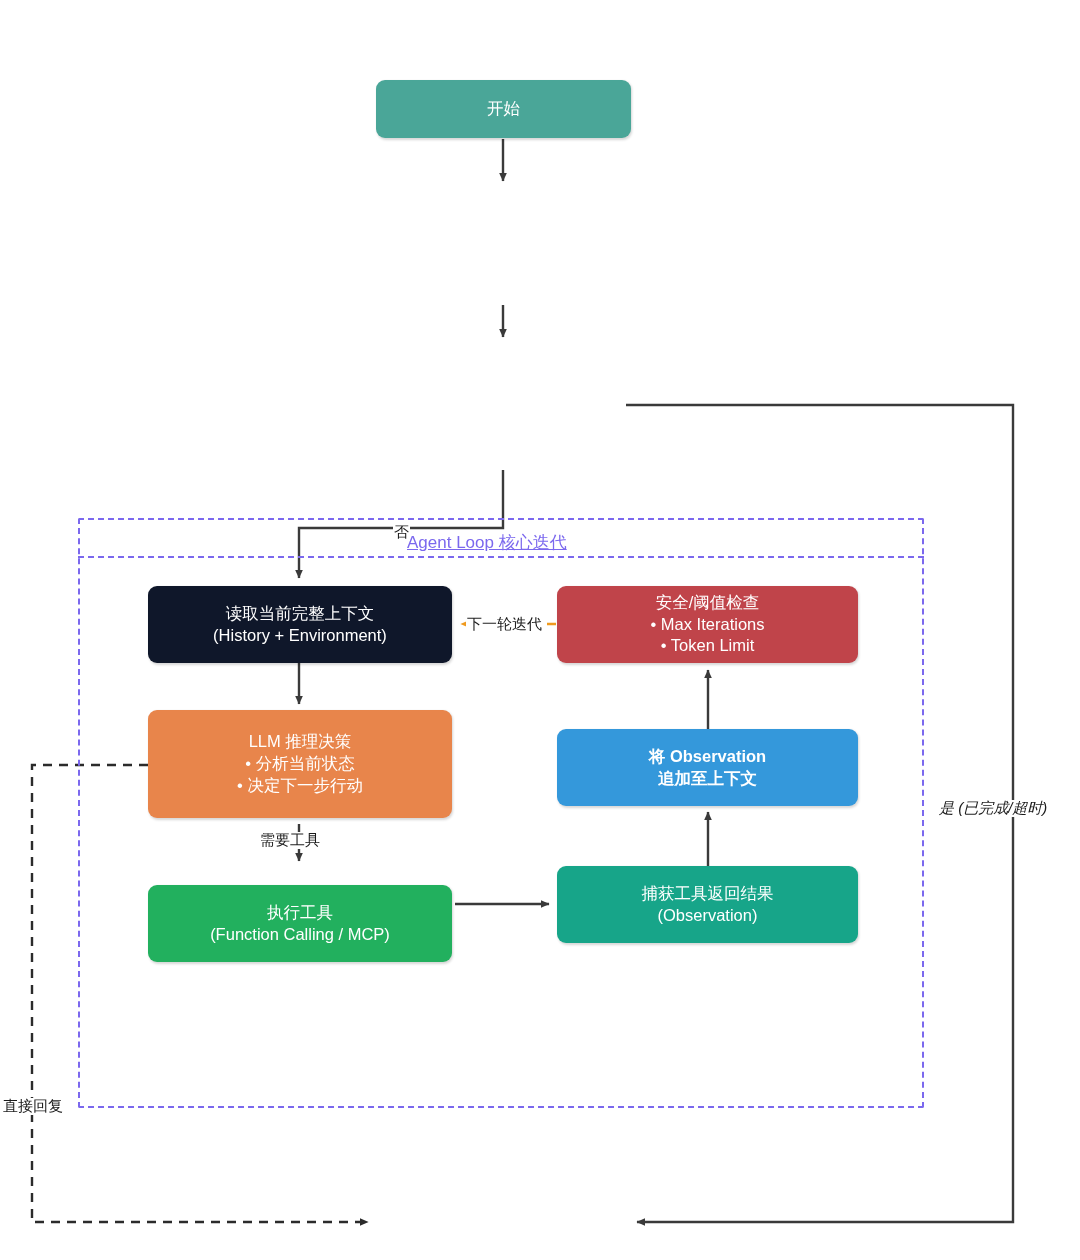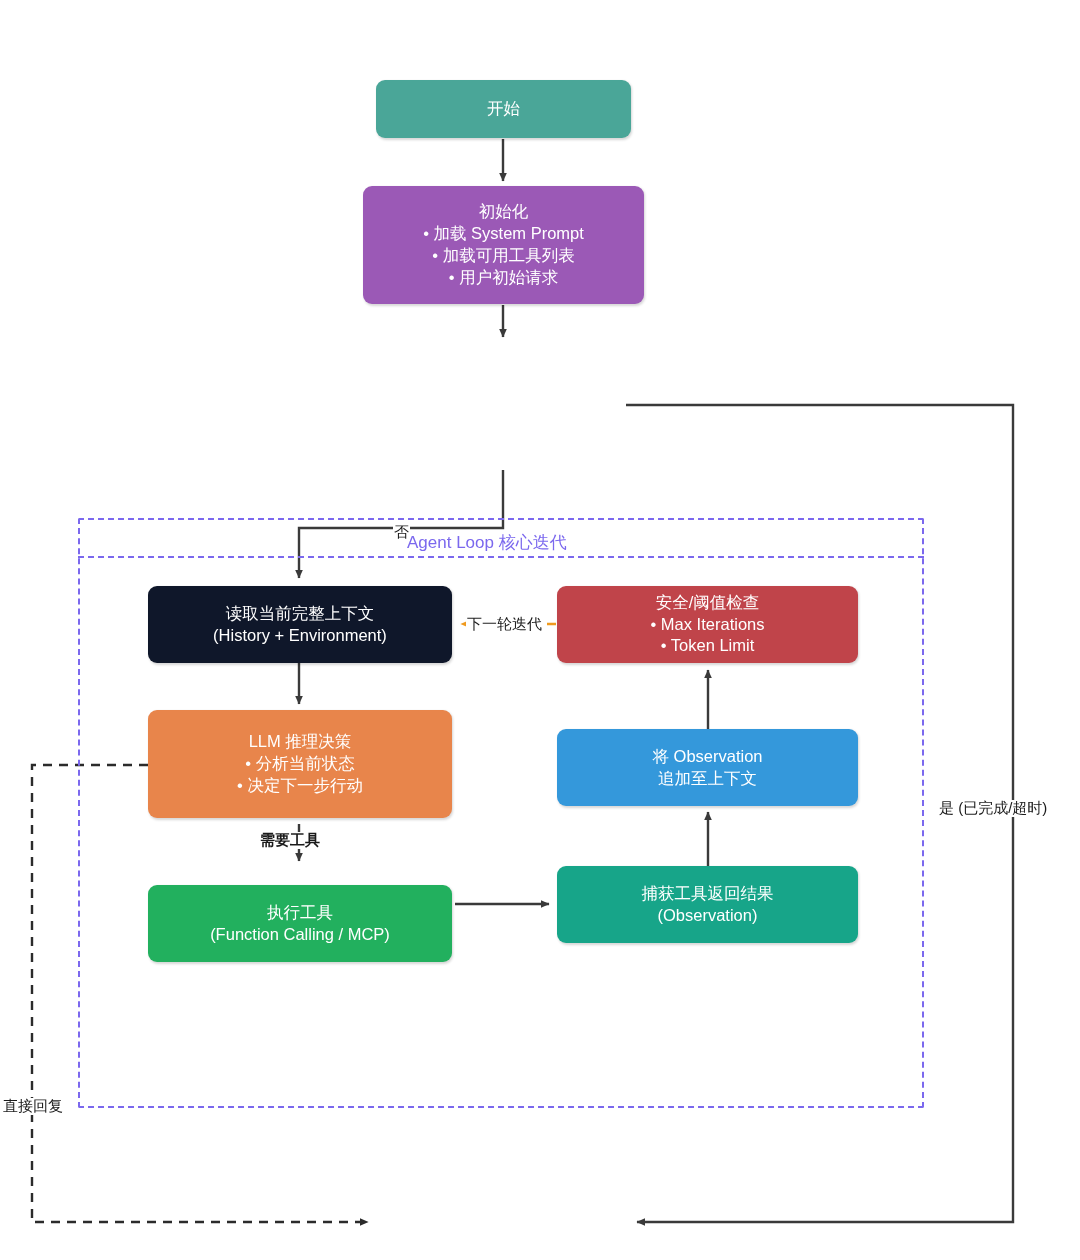--- a/index.html
+++ b/index.html
@@ -92,20 +92,21 @@
     position: absolute;
     border-top: 2px dashed #7B68EE;
     z-index: 1;
   }
   .subgraph-label {
     position: absolute;
     color: #7B68EE;
     font-size: 17px;
     white-space: nowrap;
     z-index: 2;
+    text-decoration: underline;
   }
 
   
   .edge-label {
     position: absolute;
     background: #ffffff;
     color: #1a1a1a;
     font-size: 15px;
     white-space: nowrap;
     padding: 0 1px;
@@ -156,64 +157,58 @@
 
     <path d="M556,624 L461,624" stroke="#EF9A1E" stroke-width="2.4" fill="none" stroke-dasharray="9,7" marker-end="url(#ah-orange)"></path>
 
     <path d="M148,765 L32,765 L32,1222 L368,1222" stroke="#2B2B2B" stroke-width="2.4" fill="none" stroke-dasharray="9,7" marker-end="url(#ah-dark-dash)"></path>
   </svg>
 
   <div class="node" style="left:376px; top:80px; width:255px; height:58px; background:#4AA698;">
     <span class="ln">开始</span>
   </div>
 
-  <div class="node" style="left:363px; top:186px; width:281px; height:118px; background:#9B59B6;">
-    <span class="hd">初始化</span>
-    <span class="bullet">• 加载 System Prompt</span>
-    <span class="bullet">• 加载可用工具列表</span>
-    <span class="bullet">• 用户初始请求</span>
-  </div>
 
 
   <div class="node" style="left:148px; top:586px; width:304px; height:77px; background:#0f172a;">
     <span class="ln">读取当前完整上下文</span>
     <span class="ln">(History + Environment)</span>
   </div>
 
   <div class="node" style="left:148px; top:710px; width:304px; height:108px; background:#E8854B;">
     <span class="hd">LLM 推理决策</span>
     <span class="bullet">• 分析当前状态</span>
     <span class="bullet">• 决定下一步行动</span>
   </div>
 
   <div class="node" style="left:557px; top:586px; width:301px; height:77px; background:#C0444A;">
     <span class="hd">安全/阈值检查</span>
     <span class="bullet">• Max Iterations</span>
     <span class="bullet">• Token Limit</span>
   </div>
 
-  <div class="node" style="left:557px; top:729px; width:301px; height:77px; background:#3498DB;">
+  <div class="node" style="left:557px; top:729px; width:301px; height:77px; background:#3498DB;font-weight:bold;">
     <span class="ln">将 Observation</span>
     <span class="ln">追加至上下文</span>
   </div>
 
   <div class="node" style="left:148px; top:866px; width:304px; height:77px; background:#22B05E;margin-top:19px;">
     <span class="ln">执行工具</span>
     <span class="ln">(Function Calling / MCP)</span>
   </div>
 
   <div class="node" style="left:557px; top:866px; width:301px; height:77px; background:#17A589;">
     <span class="ln">捕获工具返回结果</span>
     <span class="ln">(Observation)</span>
   </div>
 
 
   <div class="edge-label" style="left:393px; top:524px;">否</div>
 
-  <div class="edge-label" style="left:938px; top:800px;">是 (已完成/超时)</div>
+  <div class="edge-label" style="left:938px; top:800px;font-style:italic;">是 (已完成/超时)</div>
 
   <div class="edge-label" style="left:466px; top:616px;">下一轮迭代</div>
 
-  <div class="edge-label" style="left:259px; top:832px;font-weight:bold;">需要工具</div>
+  <div class="edge-label" style="left:259px; top:832px;">需要工具</div>
 
   <div class="edge-label" style="left:2px; top:1098px;">直接回复</div>
 
 </div>
 
 </body></html>

